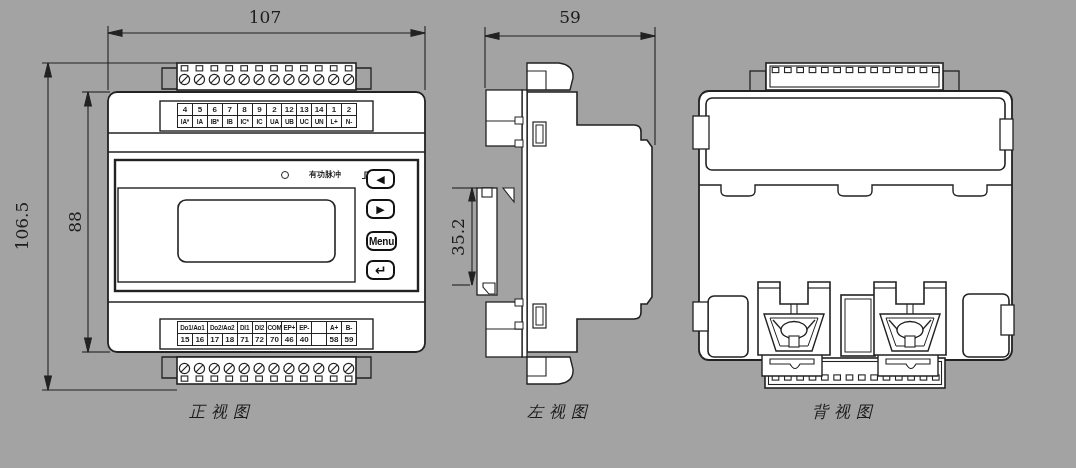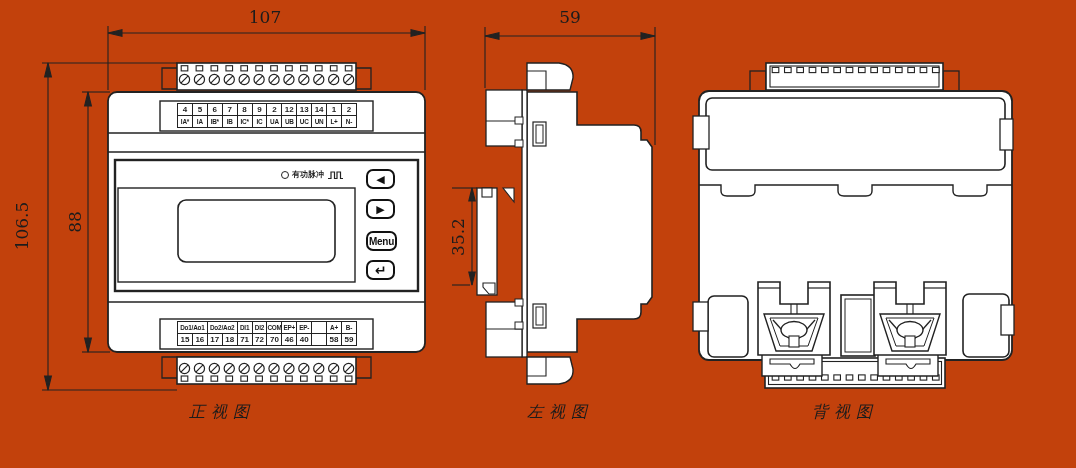--- a/index.html
+++ b/index.html
@@ -1,34 +1,34 @@
 <!DOCTYPE html>
 <html><head>
 <meta charset="utf-8">
 <style>
   html,body{margin:0;padding:0;background:#fff;}
-  .stage{position:relative;width:1076px;height:468px;background:#c2410c;overflow:hidden;
+  .stage{position:relative;width:1076px;height:468px;background:#a3a3a3;overflow:hidden;
          font-family:"Liberation Sans","DejaVu Sans",sans-serif;color:#1c1c1c;}
   .art{position:absolute;left:0;top:0;width:1076px;height:468px;}
   .dim{position:absolute;text-align:center;font:17px "DejaVu Serif",serif;color:#1c1c1c;
        height:20px;line-height:20px;white-space:nowrap;}
   .rot{transform:rotate(-90deg);}
   .cap{position:absolute;top:402px;width:150px;text-align:center;font-size:16px;
        font-weight:500;letter-spacing:6px;color:#1c1c1c;white-space:nowrap;font-style:italic;}
   .tstrip{position:absolute;border-collapse:collapse;table-layout:fixed;width:180px;background:#fff;}
   .tstrip td{border:1.2px solid #222;padding:0;text-align:center;height:11px;
              font:bold 8px/11px "Liberation Sans",sans-serif;white-space:nowrap;overflow:hidden;}
   .tstrip td.sm{font-size:6.4px;letter-spacing:-0.2px;}
   .btn{position:absolute;left:366px;width:29px;height:20px;border:2.6px solid #111;
        border-radius:7px;background:#fff;display:flex;align-items:center;justify-content:center;
        font-weight:bold;color:#111;box-sizing:border-box;}
   .btn.arrow{font-size:11px;line-height:1;}
   .btn.menu{font-size:10px;width:31px;letter-spacing:-0.3px;}
   .btn.enter{font-size:14px;line-height:1;}
-  .ledrow{position:absolute;left:281px;top:170px;display:flex;align-items:center;gap:3px;}
+  .ledrow{position:absolute;left:281px;top:170px;display:flex;align-items:center;gap:20px;}
   .ledcircle{width:8px;height:8px;border:1.4px solid #222;border-radius:50%;background:#fff;box-sizing:border-box;}
   .ledtext{font-size:8px;font-weight:bold;letter-spacing:0;color:#222;line-height:10px;}
 </style>
 </head>
 <body>
 
 <div class="stage">
 
   <svg class="art" viewBox="0 0 1076 468" fill="none" stroke="#222" stroke-width="1.5">
     <defs>

